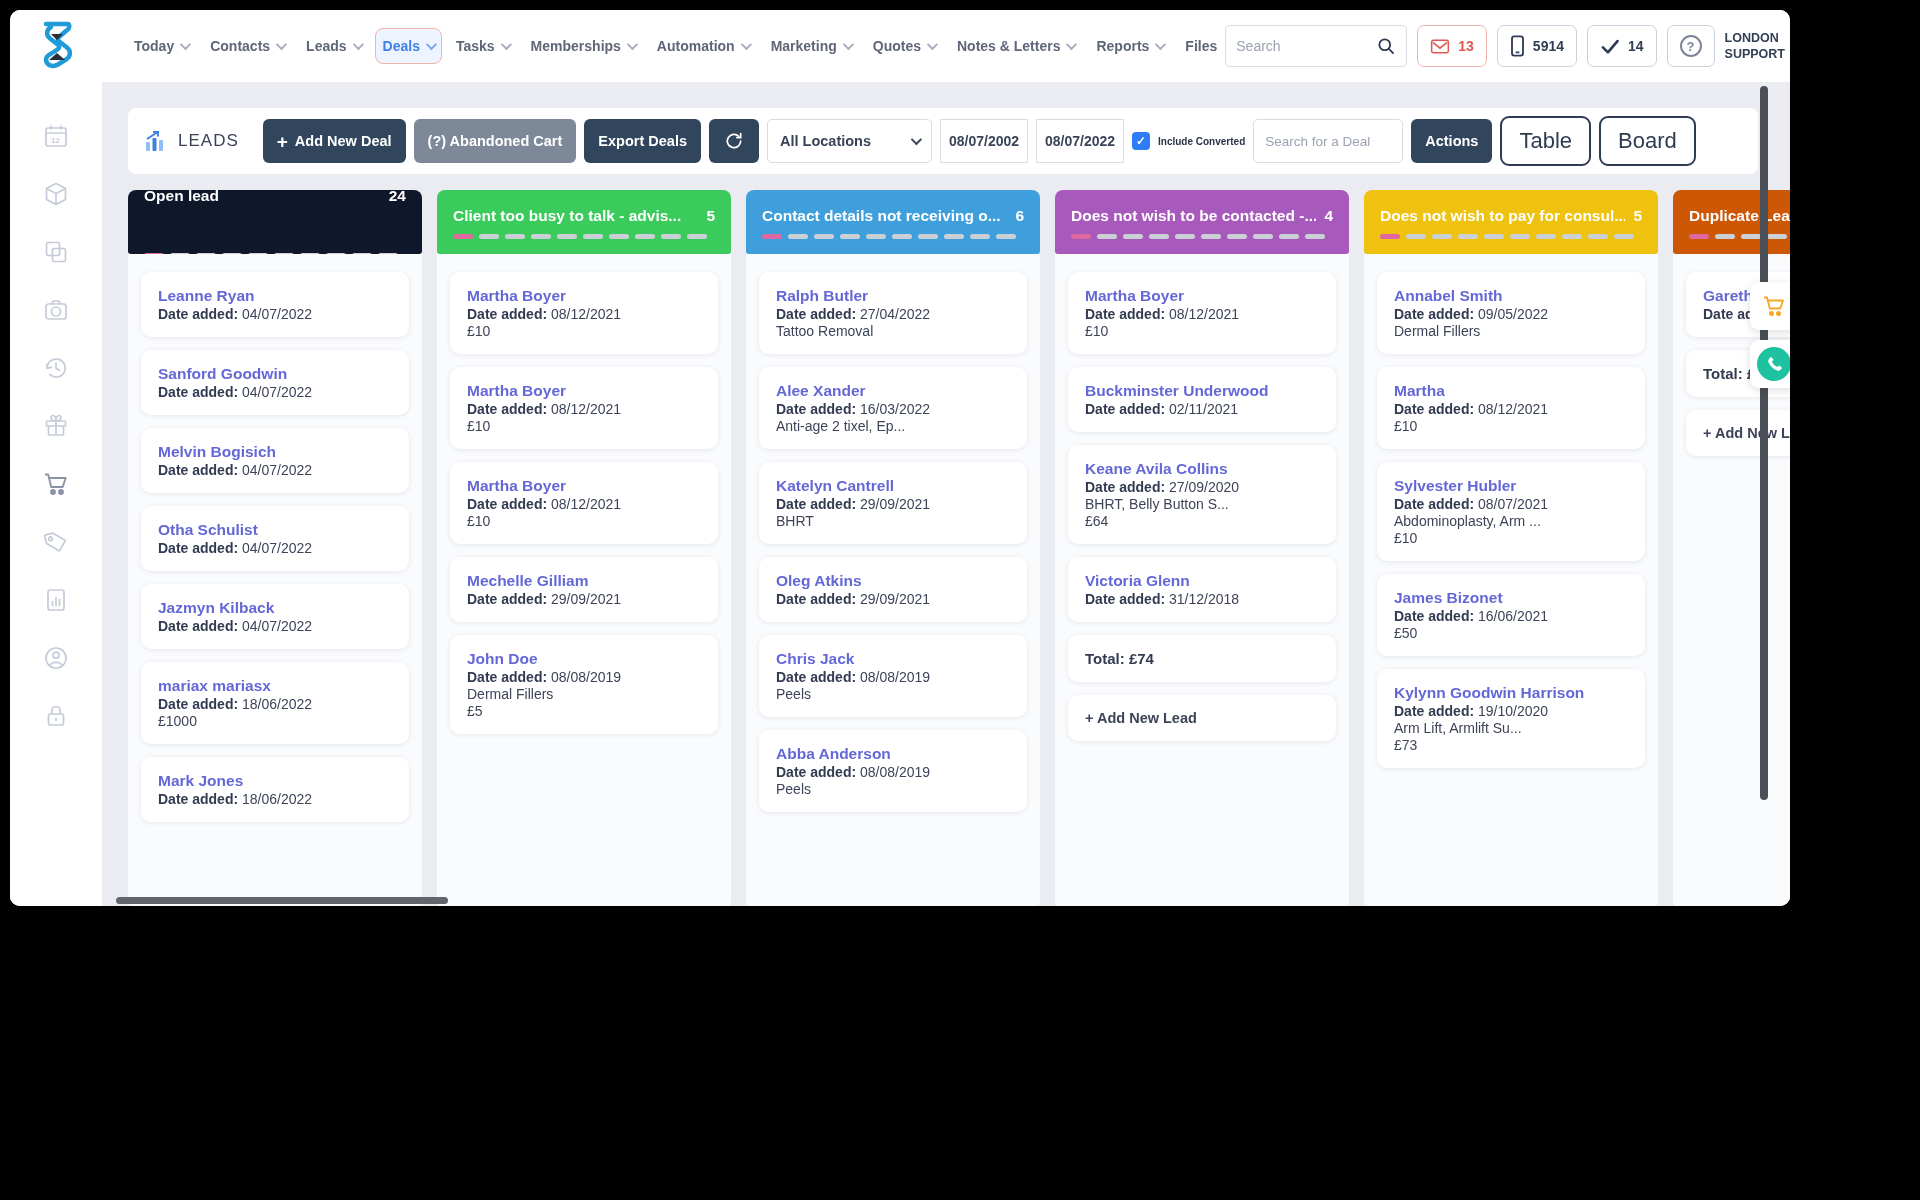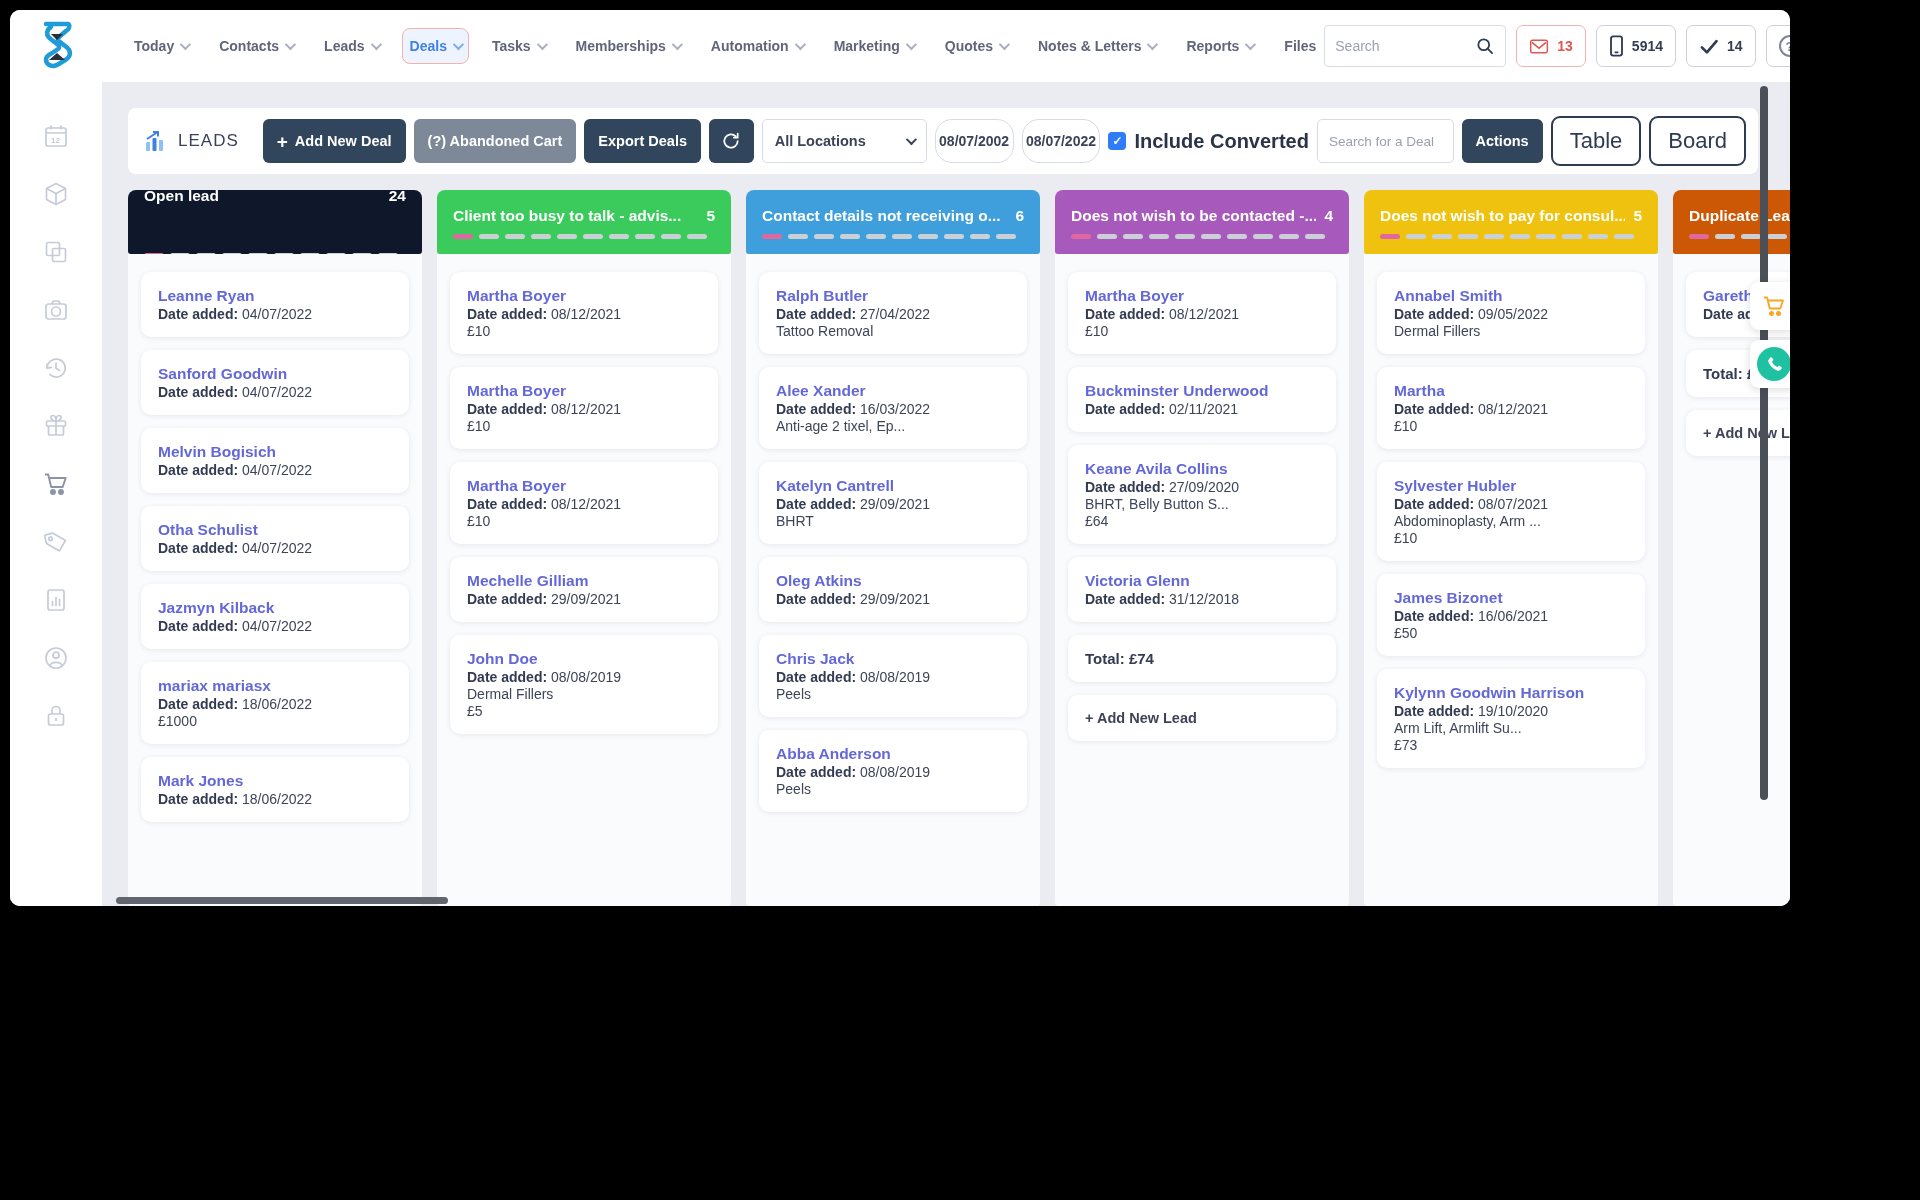--- a/index.html
+++ b/index.html
@@ -4,21 +4,21 @@
 <style>
   *{box-sizing:border-box;margin:0;padding:0;}
   html,body{width:1920px;height:1200px;background:#000;overflow:hidden;
     font-family:"Liberation Sans",sans-serif;}
   .app{position:absolute;left:10px;top:10px;width:1780px;height:896px;
     background:#fff;border-radius:10px;overflow:hidden;}
 
   
   .topnav{height:72px;display:flex;align-items:center;padding:0 22px;background:#fff;position:relative;z-index:3;}
   .logo{margin-right:44px;display:flex;align-items:center;cursor:pointer;}
-  .nav-items{display:flex;align-items:flex-end;gap:15px;}
+  .nav-items{display:flex;align-items:flex-end;gap:6px;}
   .nav-item{display:flex;align-items:center;gap:6px;padding:9px 7px;border:1px solid transparent;
     border-radius:8px;color:#5f6679;font-size:14px;font-weight:600;cursor:pointer;white-space:nowrap;}
   .nav-item.active{color:#3f80e8;background:#eef4ff;border-color:#f3b3a6;}
   .caret{width:8px;height:8px;border-right:2px solid #a9afc0;border-bottom:2px solid #a9afc0;
     transform:rotate(45deg) translateY(-2px);}
   .nav-item.active .caret{border-color:#7fa9ee;}
   .top-right{margin-left:auto;display:flex;align-items:center;gap:10px;}
   .search-box{display:flex;align-items:center;width:182px;height:42px;border:1px solid #d9dde6;
     border-radius:4px;padding:0 10px;}
   .search-box input{border:0;outline:0;flex:1;min-width:0;font-size:14px;color:#3a4358;font-family:inherit;}
@@ -49,23 +49,23 @@
   .btn{height:44px;border:0;border-radius:6px;font-weight:700;font-size:14.5px;padding:0 14px;
     display:flex;align-items:center;gap:7px;cursor:pointer;font-family:inherit;white-space:nowrap;}
   .btn.dark{background:#31455c;color:#fff;}
   .btn.gray{background:#7d8999;color:#fff;}
   .btn.icon-only{width:50px;justify-content:center;padding:0;}
   .plus::before{content:"+";font-size:19px;font-weight:700;line-height:1;}
   .select{height:44px;min-width:165px;border:1px solid #d7dbe4;border-radius:5px;display:flex;
     align-items:center;justify-content:space-between;gap:10px;padding:0 12px;font-size:14.5px;
     font-weight:600;color:#3a4358;background:#fff;cursor:pointer;}
   .select .caret{border-color:#3a4358;}
-  .date-box{height:44px;width:88px;border:1px solid #d7dbe4;border-radius:17px;display:flex;
+  .date-box{height:44px;width:88px;border:1px solid #d7dbe4;border-radius:1px;display:flex;
     align-items:center;justify-content:center;font-size:14px;font-weight:600;color:#3a4358;cursor:pointer;text-align:center;}
-  .conv{display:flex;align-items:center;gap:8px;font-size:20px;font-weight:700;color:#2b3349;white-space:nowrap;}
+  .conv{display:flex;align-items:center;gap:8px;font-size:10px;font-weight:700;color:#2b3349;white-space:nowrap;}
   .checkbox{width:18px;height:18px;background:#2e7cf6;border-radius:4px;display:flex;align-items:center;
     justify-content:center;color:#fff;font-size:12px;font-weight:900;cursor:pointer;}
   .checkbox::after{content:"✓";}
   .deal-search{height:44px;width:150px;border:1px solid #d7dbe4;border-radius:5px;padding:0 11px;
     display:flex;align-items:center;}
   .deal-search input{border:0;outline:0;width:100%;font-size:13.5px;color:#3a4358;font-family:inherit;}
   .deal-search input::placeholder{color:#9aa1b2;}
   .view-btn{height:50px;border:2px solid #2e3b52;background:#fff;border-radius:9px;color:#2e3b52;
     font-size:22px;font-weight:500;padding:0 17px;display:flex;align-items:center;cursor:pointer;font-family:inherit;}
 

